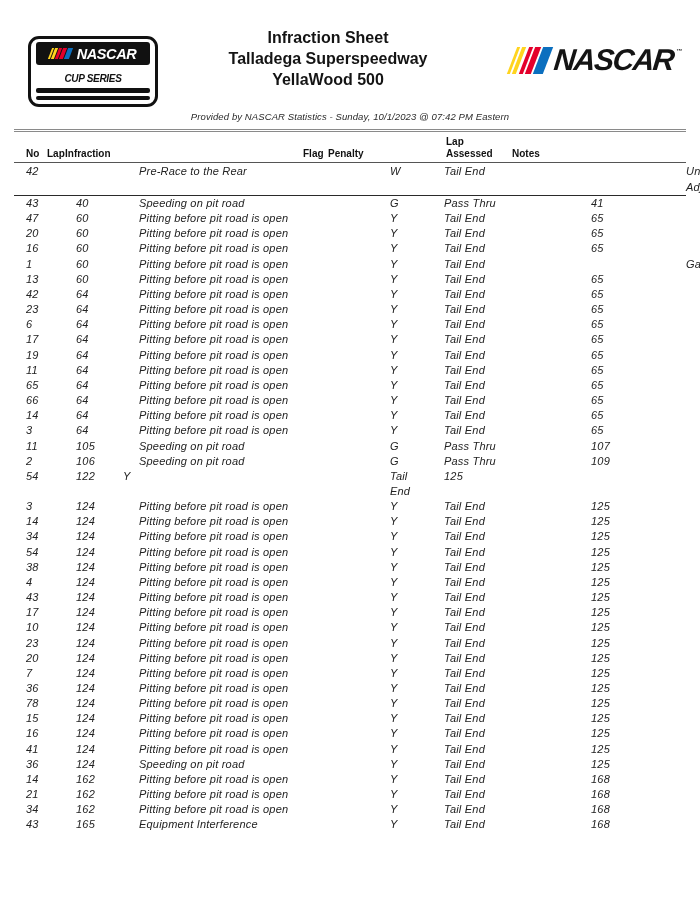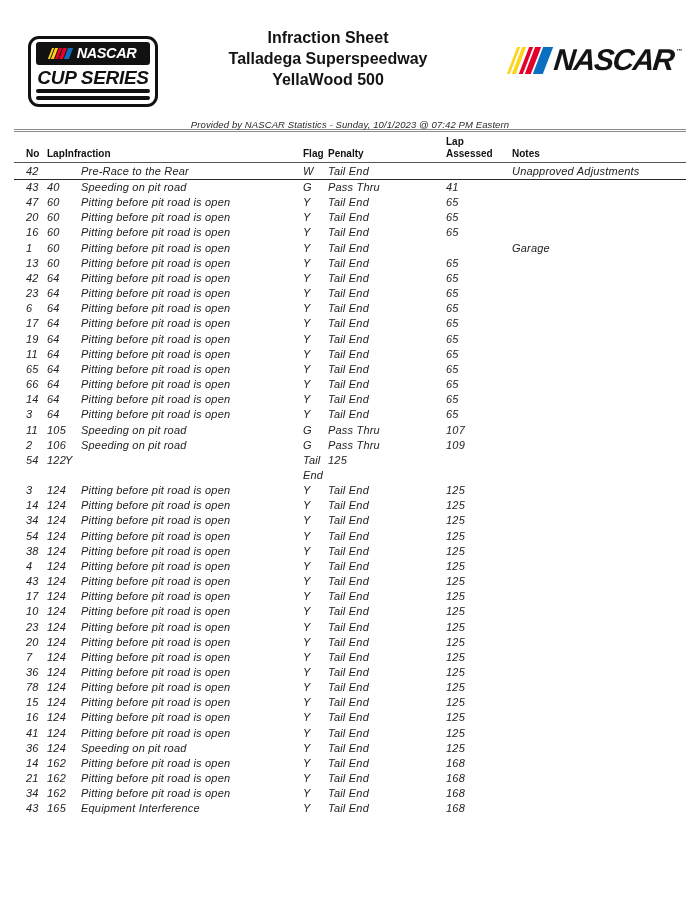--- a/index.html
+++ b/index.html
@@ -16,41 +16,41 @@
   
   .hdr-area { position:relative; height:129px; }
 
   .titles {
     position:absolute; left:0; top:27px; width:700px;
     text-align:center; transform:translateX(-22px);
     font-size:16px; font-weight:600; line-height:21px; color:#141414;
   }
 
   .provided {
-    position:absolute; left:0; top:119px; width:700px; text-align:center;
+    position:absolute; left:0; top:111px; width:700px; text-align:center;
     font-size:9.5px; font-style:italic; color:#2a2a2a; letter-spacing:.1px;
   }
 
   
   .cup-logo {
     position:absolute; left:28px; top:36px; width:130px; height:71px;
     border:3.5px solid #111; border-radius:11px; background:#fff;
     padding:3px 5px 4px 5px; display:flex; flex-direction:column;
   }
   .cup-top {
     height:24px; background:#111; border-radius:3px;
     display:flex; align-items:center; justify-content:center; gap:1px;
   }
   .cup-word {
     color:#fff; font-style:italic; font-weight:700; font-size:14.5px;
     letter-spacing:-.4px; margin-left:2px;
   }
   .cup-mid {
     height:21px; display:flex; align-items:center; justify-content:center;
-    font-style:italic; font-weight:700; font-size:19px; color:#111;
+    font-style:italic; font-weight:700; font-size:10px; color:#111;
     letter-spacing:-.3px;
   }
   .cup-stripe1 { height:4.5px; background:#111; border-radius:2px; }
   .cup-gap { height:3px; }
   .cup-stripe2 { height:4.5px; background:#111; border-radius:2px; }
 
   .bar { display:inline-block; transform:skewX(-21deg); }
   .cup-top .bar { height:11px; }
   .b-y1 { width:2px; } .b-y2 { width:3px; }
   .b-r1 { width:3px; } .b-r2 { width:4px; }
@@ -82,21 +82,21 @@
     padding-left:12px; padding-right:4px;
   }
   .thead {
     align-items:end;
     padding-top:4px; padding-bottom:3px;
     border-bottom:1.1px solid #555;
     font-size:10px; font-weight:700; color:#111; line-height:11.5px;
   }
   .trow {
     font-size:11px; font-style:italic; letter-spacing:.2px;
-    align-items:start; color:#222;
+    align-items:start; color:#222;gap:29px;
   }
   .cell { line-height:15.15px; white-space:pre-line; }
   .trow.pre { border-bottom:1.8px solid #2a2a2a; }
   .trow.pre .cell { line-height:16px; }
   .c-infraction { padding-right:6px;margin-left:16px; }
 </style>
 </head>
 <body>
 
 <div class="page">

